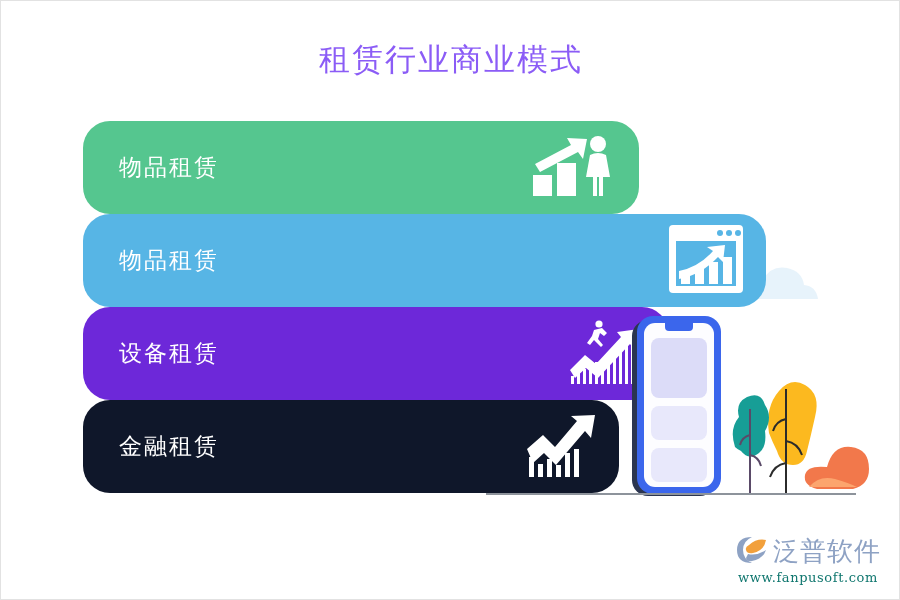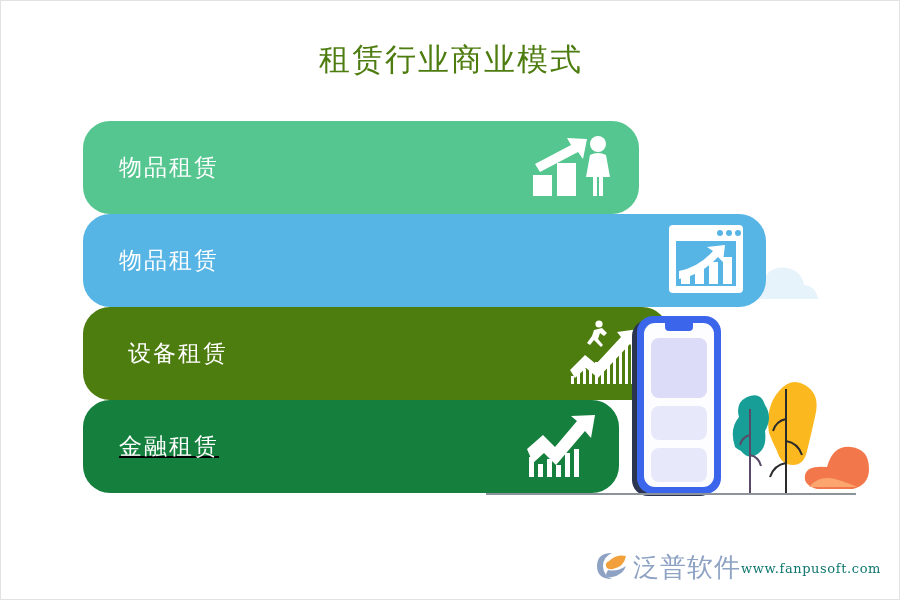--- a/index.html
+++ b/index.html
@@ -118,21 +118,21 @@
     background: #ffffff;
     z-index: 2;
   }
 
   
   .logo {
     position: absolute;
     right: 18px;
     bottom: 14px;
     display: flex;
-    flex-direction: row;
+    flex-direction: column;
     align-items: center;
     z-index: 20;
   }
   .logo-row {
     display: flex;
     align-items: center;
   }
   .logo-text {
     font-family: "DejaVu Serif", "Liberation Serif", serif;
     font-size: 26px;
@@ -148,21 +148,21 @@
     letter-spacing: 0.6px;
     margin-top: 1px;
     white-space: nowrap;
   }
 </style>
 </head>
 <body>
 
 <div id="canvas">
 
-  <div class="page-title" style="color: #4d7c0f;">租赁行业商业模式</div>
+  <div class="page-title" style="color: #8b5cf6;">租赁行业商业模式</div>
 
   <div class="white-panel" style="left:618px; top:399px; width:240px; height:94px; z-index:3;"></div>
 
   <svg class="illus" style="z-index:5;" viewBox="0 0 900 600" width="900" height="600">
     <g opacity="0.55">
       <path d="M572 268 q4 -16 18 -16 q6 -12 20 -10 q12 2 14 14 q10 0 12 12 z" fill="#a9d9f2"></path>
     </g>
   </svg>
   <svg class="illus" style="z-index:4;" viewBox="0 0 900 600" width="900" height="600">
     <g opacity="0.5">
@@ -200,21 +200,21 @@
         <rect x="13" y="48" width="9" height="12" fill="#ffffff"></rect>
         <rect x="27" y="43" width="9" height="17" fill="#ffffff"></rect>
         <rect x="41" y="38" width="9" height="22" fill="#ffffff"></rect>
         <rect x="55" y="33" width="9" height="27" fill="#ffffff"></rect>
 
         <path d="M11 47 q20 -4 34 -20 l-6 -4 l18 -2 l-2 17 l-5 -5 q-17 18 -39 22 z" fill="#ffffff"></path>
       </svg>
     </span>
   </div>
 
-  <div class="bar" id="bar-2" style="background: #4d7c0f; width: 586px; padding-left: 9px;">
+  <div class="bar" id="bar-2" style="background: #6d28d9; width: 586px;">
     <span class="bar-label">设备租赁</span>
     <span class="bar-icon">
       <svg width="78" height="66" viewBox="0 0 78 66">
 
         <g fill="#ffffff">
           <rect x="2" y="57" width="3" height="8"></rect>
           <rect x="8" y="54" width="3" height="11"></rect>
           <rect x="14" y="50" width="3" height="15"></rect>
           <rect x="20" y="47" width="3" height="18"></rect>
           <rect x="26" y="43" width="3" height="22"></rect>
@@ -228,21 +228,21 @@
         </g>
 
         <path d="M1 51 L16 36 L27 45 L52 18 L48 13 L70 10 L66 31 L61 25 L29 59 L17 49 L6 59 Z" fill="#ffffff"></path>
 
         <circle cx="30" cy="5" r="3.6" fill="#ffffff"></circle>
         <path d="M25 11 l8 -2 l5 5 l-3 3 l-4 -3 l-2 6 l5 6 l-2 2 l-7 -7 l-4 5 l-3 -2 l5 -7 z" fill="#ffffff"></path>
       </svg>
     </span>
   </div>
 
-  <div class="bar" id="bar-3" style="background: #15803d; width: 536px; text-decoration: underline;">
+  <div class="bar" id="bar-3" style="background: #0f172a; width: 536px;">
     <span class="bar-label">金融租赁</span>
     <span class="bar-icon">
       <svg width="74" height="64" viewBox="0 0 74 64">
 
         <g fill="#ffffff">
           <rect x="4" y="44" width="5" height="20"></rect>
           <rect x="13" y="51" width="5" height="13"></rect>
           <rect x="22" y="46" width="5" height="18"></rect>
           <rect x="31" y="52" width="5" height="12"></rect>
           <rect x="40" y="40" width="5" height="24"></rect>

